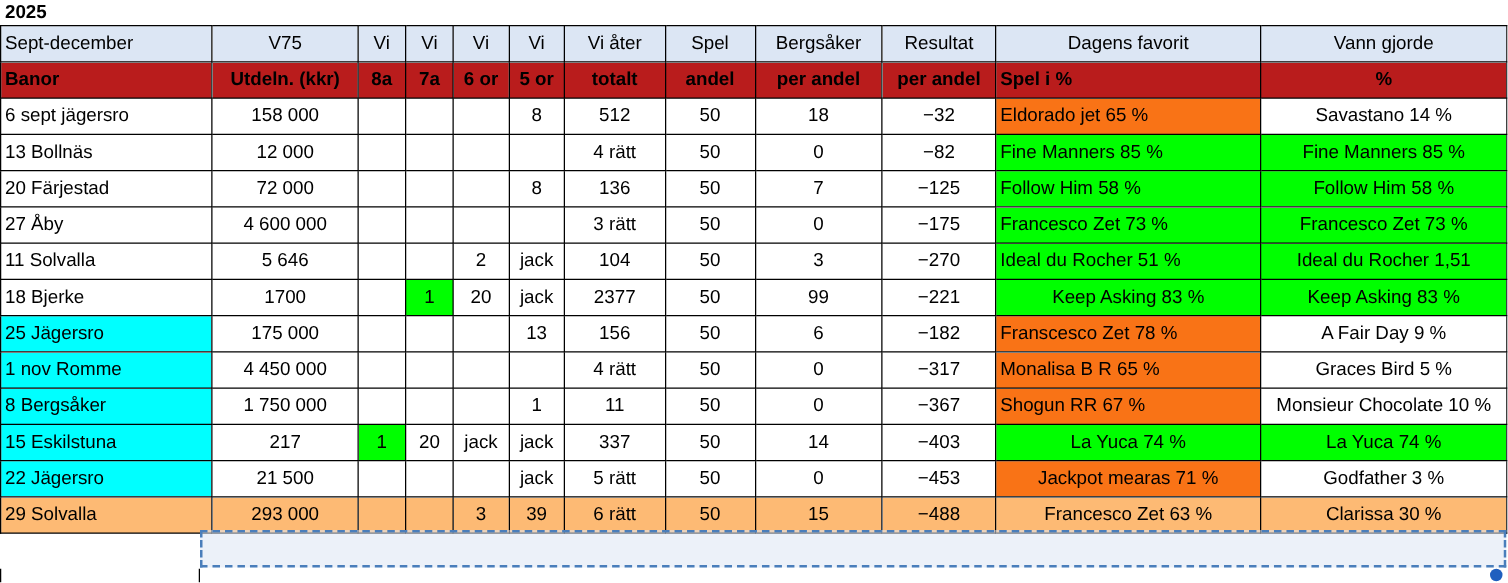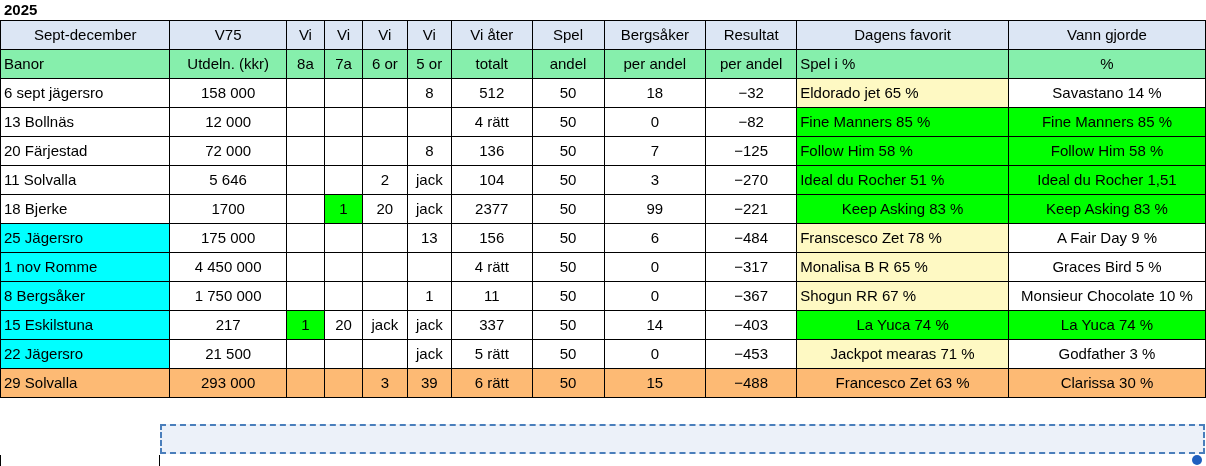--- a/index.html
+++ b/index.html
@@ -42,27 +42,27 @@
   col.w4{width:42px;}
   col.w5{width:42px;}
   col.w6{width:76px;}
   col.w7{width:68px;}
   col.w8{width:96px;}
   col.w9{width:86px;}
   col.w10{width:200px;}
   col.w11{width:186px;}
 
   
-  .hdr{background:#dce6f4;text-align:center;}
-  .hdr-b{background:#86efac;}
+  .hdr{background:#dce6f4;}
+  .hdr-b{background:#b91c1c;font-weight:bold;}
 
   
   .fill-cyan{background:#00ffff;}
   .fill-green{background:#00ff00;}
-  .fill-red{background:#fef9c3;}
+  .fill-red{background:#f97316;}
   .fill-blue{background:#fdba74;}
 
   
   .sel{
     position:absolute;
     left:160px;top:424px;
     width:1045px;height:30px;
     border:2px dashed #4a7ebb;
     box-sizing:border-box;
     pointer-events:none;
@@ -172,20 +172,34 @@
           <td class="c-center"></td>
           <td class="c-center">8</td>
           <td class="c-center">136</td>
           <td class="c-center">50</td>
           <td class="c-center">7</td>
           <td class="c-center">−125</td>
           <td class="c-left fill-green">Follow Him 58 %</td>
           <td class="c-center fill-green">Follow Him 58 %</td>
         </tr>
         <tr>
+          <td class="c-left">27 Åby</td>
+          <td class="c-center">4 600 000</td>
+          <td class="c-center"></td>
+          <td class="c-center"></td>
+          <td class="c-center"></td>
+          <td class="c-center"></td>
+          <td class="c-center">3 rätt</td>
+          <td class="c-center">50</td>
+          <td class="c-center">0</td>
+          <td class="c-center">−175</td>
+          <td class="c-left fill-green">Francesco Zet 73 %</td>
+          <td class="c-center fill-green">Francesco Zet 73 %</td>
+        </tr>
+        <tr>
           <td class="c-left">11 Solvalla</td>
           <td class="c-center">5 646</td>
           <td class="c-center"></td>
           <td class="c-center"></td>
           <td class="c-center">2</td>
           <td class="c-center">jack</td>
           <td class="c-center">104</td>
           <td class="c-center">50</td>
           <td class="c-center">3</td>
           <td class="c-center">−270</td>
@@ -209,21 +223,21 @@
         <tr>
           <td class="c-left fill-cyan">25 Jägersro</td>
           <td class="c-center">175 000</td>
           <td class="c-center"></td>
           <td class="c-center"></td>
           <td class="c-center"></td>
           <td class="c-center">13</td>
           <td class="c-center">156</td>
           <td class="c-center">50</td>
           <td class="c-center">6</td>
-          <td class="c-center">−484</td>
+          <td class="c-center">−182</td>
           <td class="c-left fill-red">Franscesco Zet 78 %</td>
           <td class="c-center">A Fair Day 9 %</td>
         </tr>
         <tr>
           <td class="c-left fill-cyan">1 nov Romme</td>
           <td class="c-center">4 450 000</td>
           <td class="c-center"></td>
           <td class="c-center"></td>
           <td class="c-center"></td>
           <td class="c-center"></td>

